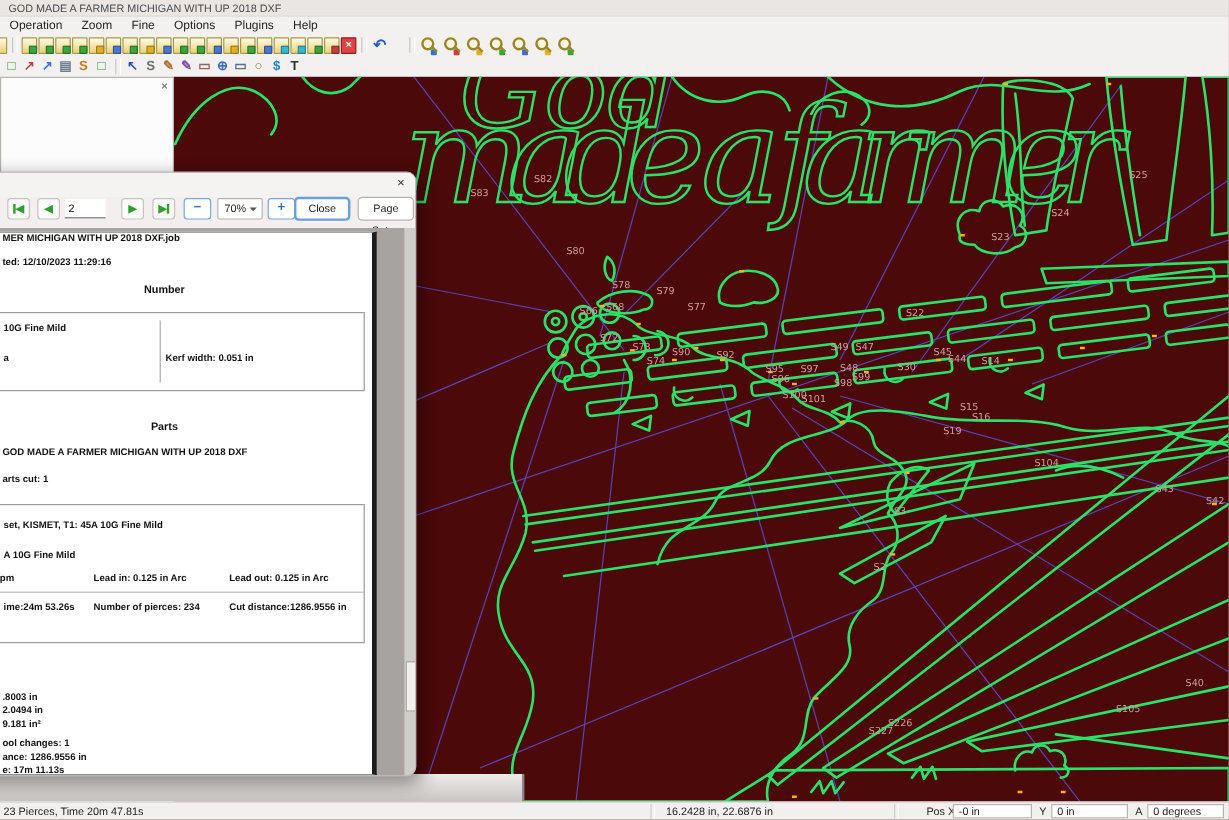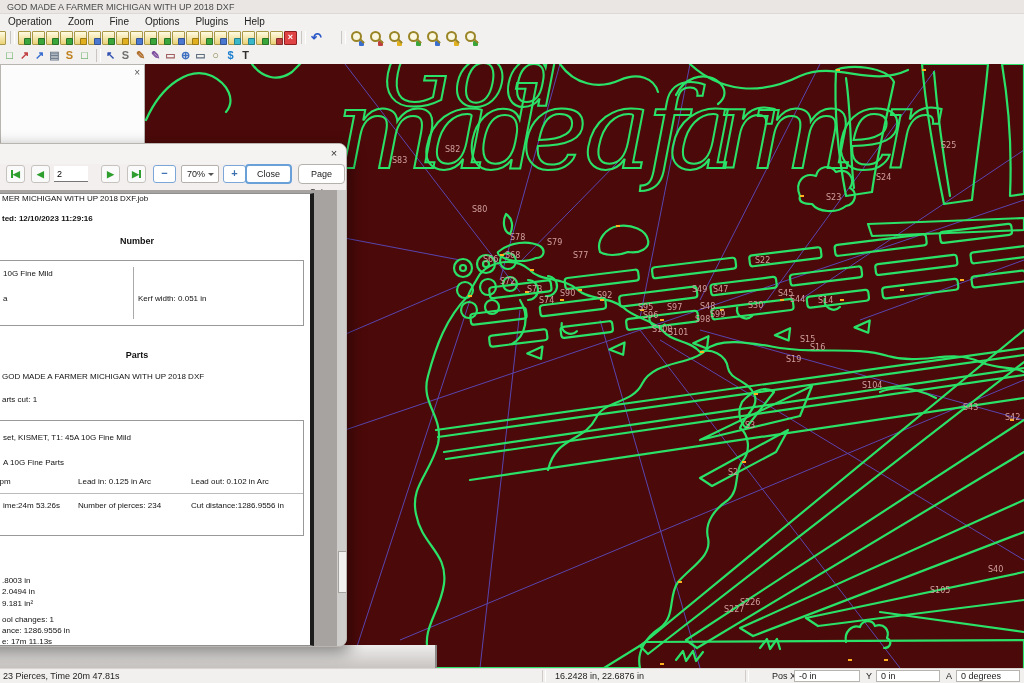--- a/index.html
+++ b/index.html
@@ -66,21 +66,21 @@
            border:1px solid #b5b2ae;border-radius:2px;font-size:9px;line-height:16px;
            padding-left:5px;box-sizing:border-box;color:#222;}
   #zoomsel i{position:absolute;right:4px;top:7px;border:3px solid transparent;border-top-color:#555;}
   .dlgbtn{position:absolute;top:0;height:20px;background:#fff;border:1px solid #b5b2ae;
           border-radius:4px;font-size:9px;color:#222;text-align:center;line-height:18px;box-sizing:border-box;}
   #closebtn{left:314px;width:47px;border:2px solid #6aa0d8;line-height:16px;}
   #pagesetupbtn{left:367px;width:47px;}
   #preview{position:absolute;left:0;top:46px;width:100%;height:458px;background:#a6a3a1;}
   #ppage{position:absolute;left:0;top:3px;width:378px;height:451px;background:#fff;
          border:1px solid #8f8f8f;border-right:4px solid #1c1c1c;box-sizing:content-box;}
-  #ppage .tx{position:absolute;font-size:8px;color:#111;white-space:nowrap;}
+  #ppage .tx{position:absolute;font-size:8px;color:#111;white-space:nowrap;font-weight:bold;}
   #ppage .bold{font-weight:bold;}
   #ppage .head{font-weight:bold;font-size:9px;width:270px;text-align:center;}
   .pbox{position:absolute;border:1px solid #999;}
   #pscroll{position:absolute;left:406px;top:0;width:11px;height:458px;background:#cfcdcb;}
   #pthumb{position:absolute;left:1px;top:361px;width:9px;height:42px;background:#f2f0ee;
           border:1px solid #a5a3a0;box-sizing:border-box;}
   
   #statusbar{left:0;top:668px;width:1024px;height:15px;background:#f2f0ee;
              border-top:1px solid #d8d5d2;font-size:9px;color:#222;box-sizing:border-box;}
   #statusbar .tx{position:absolute;top:2px;white-space:nowrap;}
@@ -448,24 +448,24 @@
         <span class="tx" style="left:80px;top:8px">10G Fine Mild</span>
         <div style="position:absolute;left:210px;top:6px;width:1px;height:52px;background:#aaa"></div>
         <span class="tx" style="left:80px;top:33px">a</span>
         <span class="tx" style="left:215px;top:33px">Kerf width: 0.051 in</span>
       </div>
       <span class="tx head" style="left:70px;top:156px">Parts</span>
       <span class="tx" style="left:70px;top:178px">GOD MADE A FARMER MICHIGAN WITH UP 2018 DXF</span>
       <span class="tx" style="left:70px;top:201px">arts cut: 1</span>
       <div class="pbox" style="left:-10px;top:226px;width:380px;height:114px">
         <span class="tx" style="left:80px;top:12px">set, KISMET, T1: 45A 10G Fine Mild</span>
-        <span class="tx" style="left:80px;top:37px">A 10G Fine Parts</span>
+        <span class="tx" style="left:80px;top:37px">A 10G Fine Mild</span>
         <span class="tx" style="left:68px;top:56px">0 ipm</span>
         <span class="tx" style="left:155px;top:56px">Lead in: 0.125 in Arc</span>
-        <span class="tx" style="left:268px;top:56px">Lead out: 0.102 in Arc</span>
+        <span class="tx" style="left:268px;top:56px">Lead out: 0.125 in Arc</span>
         <div style="position:absolute;left:0px;top:72px;width:380px;height:1px;background:#bbb"></div>
         <span class="tx" style="left:80px;top:80px">ime:24m 53.26s</span>
         <span class="tx" style="left:155px;top:80px">Number of pierces: 234</span>
         <span class="tx" style="left:268px;top:80px">Cut distance:1286.9556 in</span>
       </div>
       <span class="tx" style="left:70px;top:382px">.8003 in</span>
       <span class="tx" style="left:70px;top:393px">2.0494 in</span>
       <span class="tx" style="left:70px;top:405px">9.181 in²</span>
       <span class="tx" style="left:70px;top:421px">ool changes: 1</span>
       <span class="tx" style="left:70px;top:432px">ance: 1286.9556 in</span>

